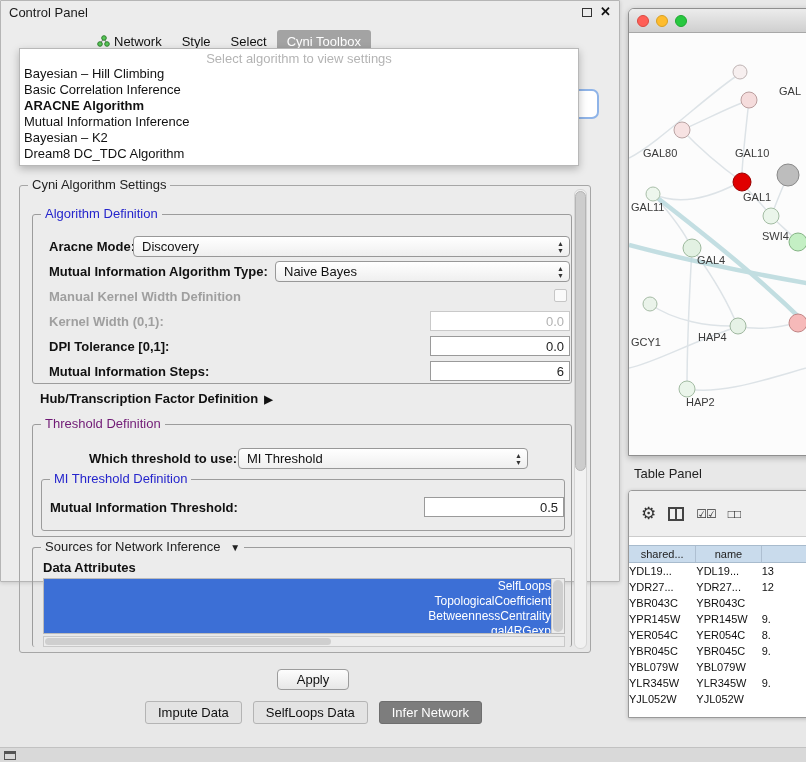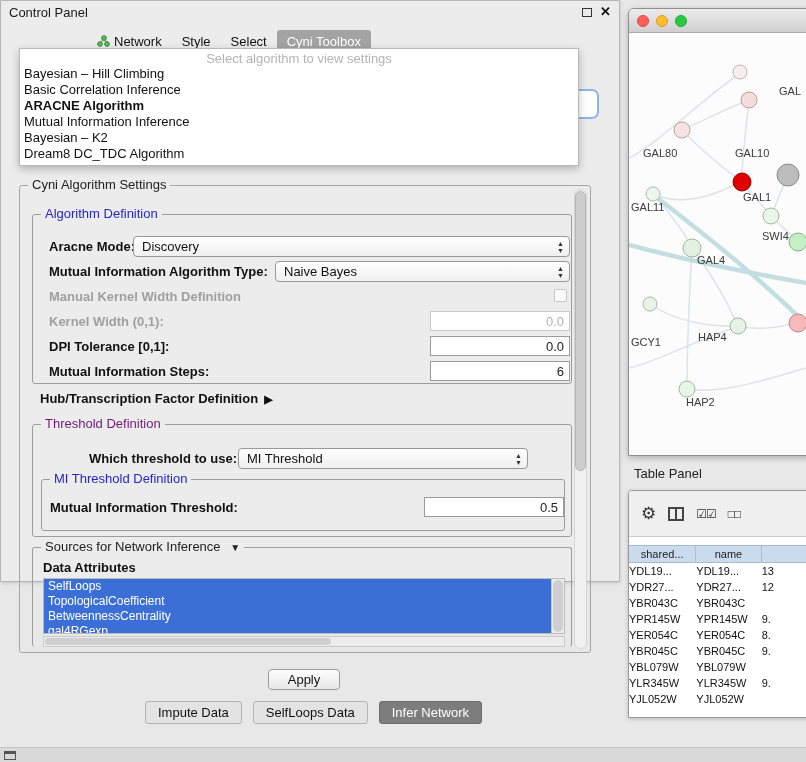--- a/index.html
+++ b/index.html
@@ -52,33 +52,33 @@
     padding-right:5px; }
   .field.disabled { border-color:#c9c9c9; color:#b2b2b2; }
 
   .checkbox { position:absolute; width:13px; height:13px; border:1px solid #c6c6c6;
     border-radius:2px; background:#fafafa; }
 
   .expander { position:absolute; font-size:13px; font-weight:bold; color:#111; white-space:nowrap; }
   .arrow-glyph { font-size:11px; margin-left:6px; }
 
   
-  .attr-list { position:absolute; background:#fff; border:1px solid #bbb; overflow:hidden; }
+  .attr-list { position:absolute; background:#fff; border:1px solid #bbb; overflow:hidden;text-align:right; }
   .attr-item { height:15px; line-height:15px; font-size:12px; color:#fff; background:#3c6fd6; padding-left:4px; white-space:nowrap; }
   .list-vscroll { position:absolute; right:0; top:0; bottom:0; width:13px; background:#ececec; border-left:1px solid #c9c9c9; }
   .list-vthumb { position:absolute; left:1px; right:1px; top:1px; height:96%; background:#cfcfcf; border-radius:5px; }
   .list-hscroll { position:absolute; background:#ececec; border:1px solid #c9c9c9; }
   .list-hthumb { position:absolute; left:1px; top:1px; bottom:1px; width:55%; background:#cfcfcf; border-radius:5px; }
 
   .vscrollbar { position:absolute; right:3px; top:3px; width:13px; height:460px;
     background:#f1f1f1; border:1px solid #d5d5d5; border-radius:6px; }
   .vthumb { position:absolute; left:0px; top:1px; width:11px; height:280px;
     background:#cdcdcd; border:1px solid #b5b5b5; border-radius:6px; }
 
-  .apply-btn { position:absolute; left:267px; top:668px; width:72px; height:21px;
+  .apply-btn { position:absolute; left:276px; top:668px; width:72px; height:21px;
     background:linear-gradient(#fdfdfd,#e7e7e7); border:1px solid #9c9c9c; border-radius:4px;
     font-size:13px; color:#111; font-family:"Liberation Sans", sans-serif; }
 
   .bottom-tabs { position:absolute; left:144px; top:700px; display:flex; gap:11px; }
   .btab { font-size:13px; color:#111; background:#e3e3e3; border:1px solid #b4b4b4;
     border-radius:3px; padding:3px 12px; white-space:nowrap; }
   .btab.active { background:#7d7d7d; color:#fff; border-color:#6e6e6e; }
 
   
   .net-window { position:absolute; left:628px; top:8px; width:200px; height:448px;

